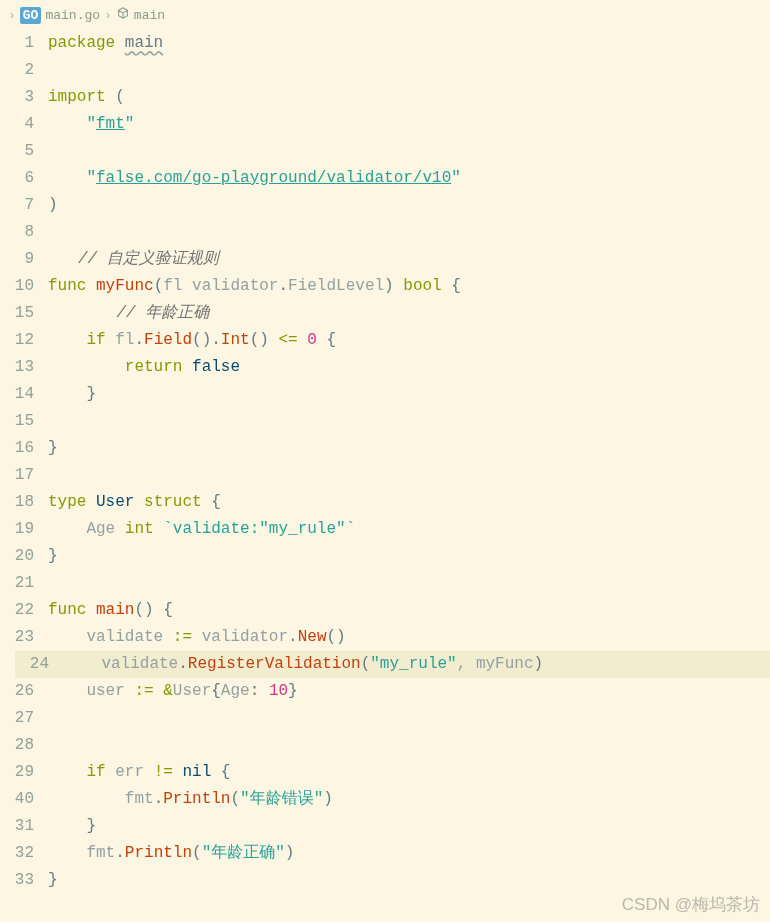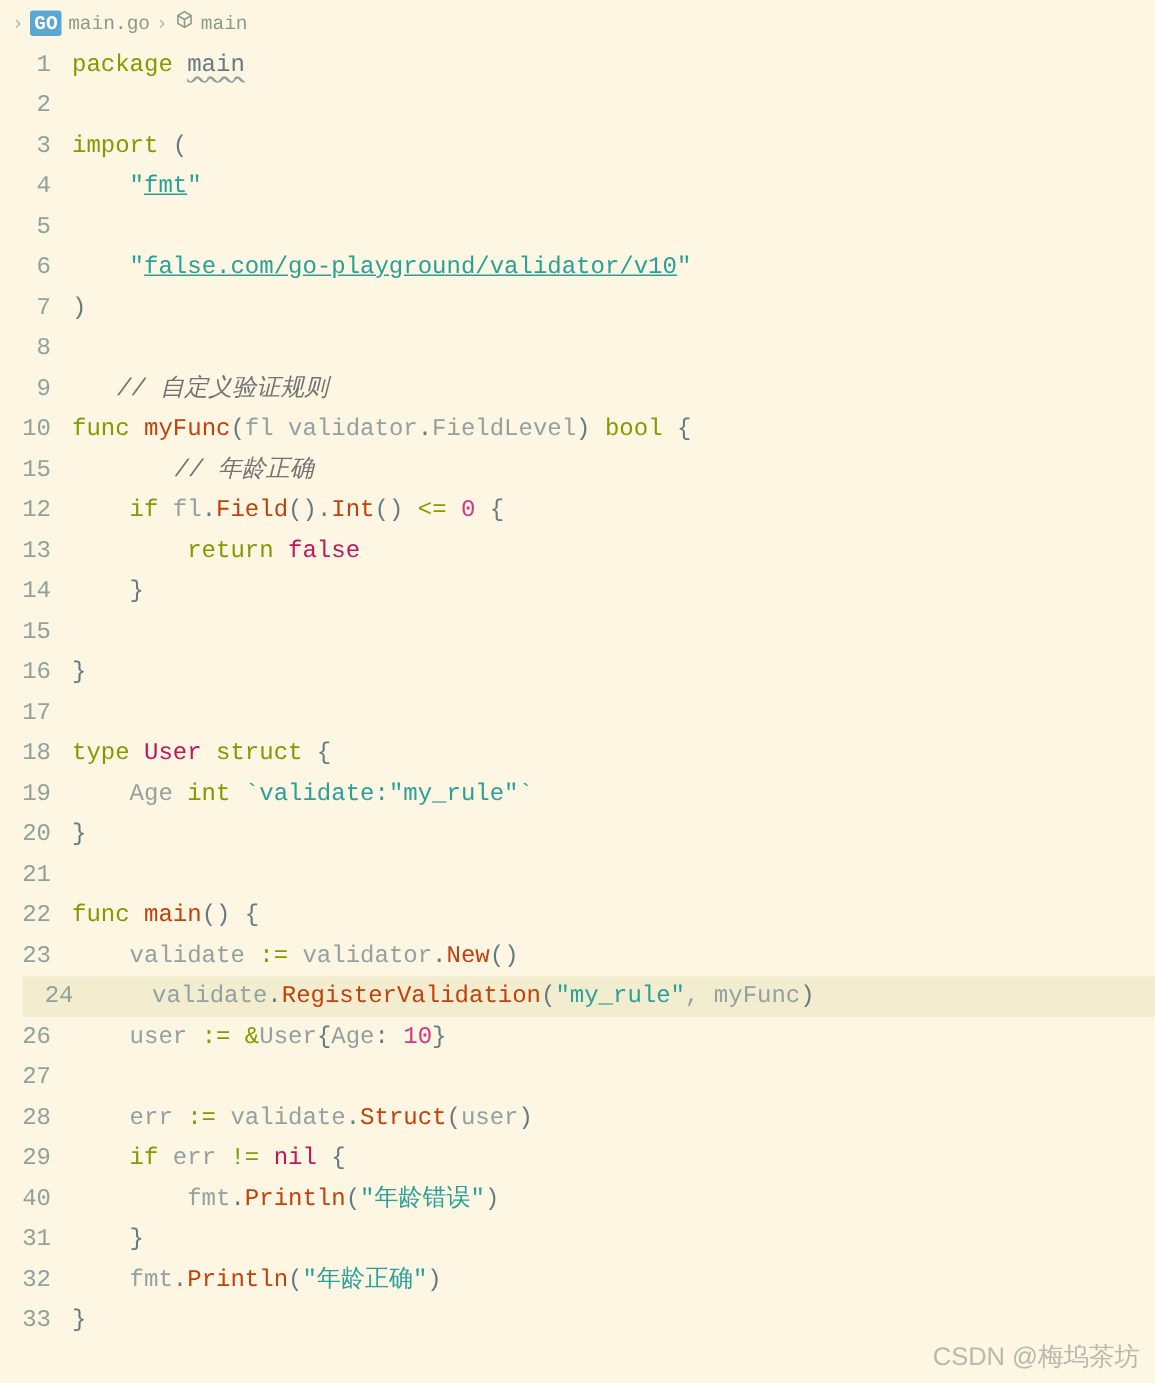--- a/index.html
+++ b/index.html
@@ -42,21 +42,21 @@
   }
   .code {
     white-space: pre;
     display: block;
   }
   .hl { background: rgba(200,200,120,0.18); margin-left: 15px; }
   .k  { color: #859900; } 
   .t  { color: #93a1a1; } 
   .s  { color: #2aa198; } 
   .fn { color: #c2410c; } 
-  .ty { color: #be185d; } 
+  .ty { color: #0c4a6e; } 
   .n  { color: #d33682; } 
   .c  { color: #737373; font-style: italic; margin-left: 30px; } 
   .p  { color: #657b83; } 
   .wavy { text-decoration: underline wavy #93a1a1; text-underline-offset: 3px; }
   .ul { text-decoration: underline; text-decoration-color: #2aa198; }
   .pkg { color: #657b83; }
   .il { color: #93a1a1; } 
   .watermark {
     position: absolute;
     bottom: 6px;
@@ -195,21 +195,20 @@
     <div class="line">
       <div class="gutter">26</div>
       <div class="code"><span class="t">    user </span><span class="k">:= </span><span class="k">&amp;</span><span class="t">User</span><span class="p">{</span><span class="t">Age</span><span class="p">: </span><span class="n">10</span><span class="p">}</span></div>
     </div>
     <div class="line">
       <div class="gutter">27</div>
       <div class="code"></div>
     </div>
     <div class="line">
       <div class="gutter">28</div>
-      <div class="code"><span class="t">    err </span><span class="k">:= </span><span class="t">validate</span><span class="p">.</span><span class="fn">Struct</span><span class="p">(</span><span class="t">user</span><span class="p">)</span></div>
     </div>
     <div class="line">
       <div class="gutter">29</div>
       <div class="code"><span class="t">    </span><span class="k">if </span><span class="t">err </span><span class="k">!= </span><span class="ty">nil</span><span class="p"> {</span></div>
     </div>
     <div class="line">
       <div class="gutter">40</div>
       <div class="code"><span class="t">        fmt</span><span class="p">.</span><span class="fn">Println</span><span class="p">(</span><span class="s">"年龄错误"</span><span class="p">)</span></div>
     </div>
     <div class="line">

